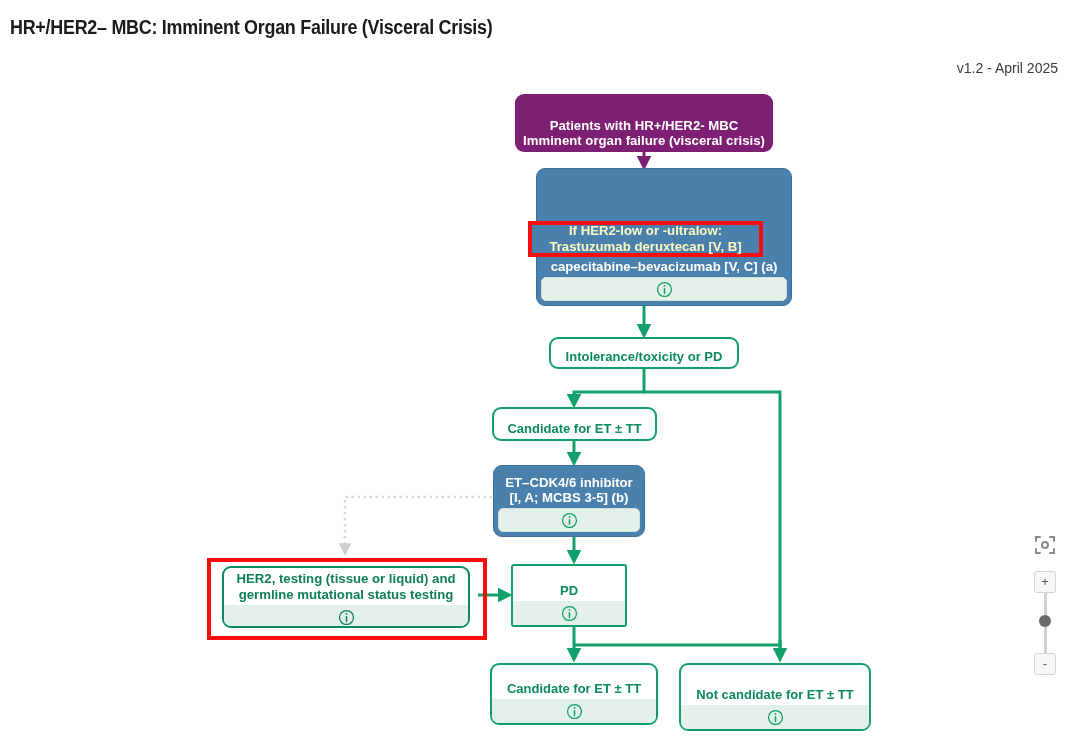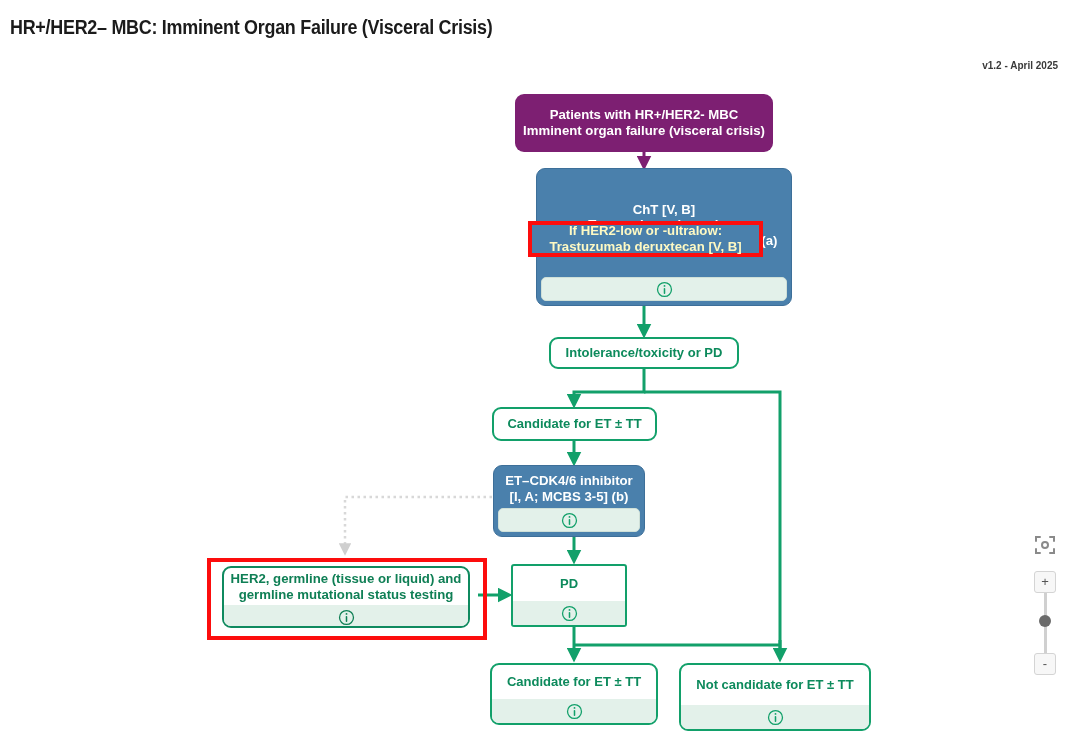--- a/index.html
+++ b/index.html
@@ -28,37 +28,36 @@
     font-size: 19.5px;
     letter-spacing: -0.3px;
     color: #1b1b1b;
     white-space: nowrap;
     transform: scaleX(0.92);
     transform-origin: left center;
   }
   #version-label {
     position: absolute;
     right: 22px; top: 60px;
-    font-size: 10px;
+    font-size: 14px;
     color: #3a3a3a;
     white-space: nowrap;
-    font-weight: bold;
   }
 
   
   .node {
     position: absolute;
     display: flex;
     flex-direction: column;
     overflow: hidden;
   }
   .node .body {
     flex: 1 1 auto;
     display: flex;
-    align-items: center;
+    align-items: flex-end;
     justify-content: center;
     text-align: center;
     line-height: 1.18;
     padding: 3px 6px;
     border-radius: 9px;
   }
   .node .info-bar {
     flex: 0 0 auto;
     display: flex;
     align-items: center;
@@ -299,21 +298,21 @@
         </svg>
       </span>
     </div>
   </div>
 
   <div class="redbox" style="left:207px; top:558px; width:280px; height:82px;"></div>
 
   <div class="node darkgreen" style="left:222px; top:566px; width:248px; height:62px;">
     <div class="body">
       <div>
-        <div>HER2, germline (tissue or liquid) and</div>
+        <div>HER2, testing (tissue or liquid) and</div>
         <div>germline mutational status testing</div>
       </div>
     </div>
     <div class="info-bar">
       <span class="i-icon">
         <svg viewBox="0 0 20 20" width="17" height="17">
           <circle cx="10" cy="10" r="8.2" fill="none" stroke="#0f7f55" stroke-width="1.5"></circle>
           <circle cx="10" cy="5.8" r="1.1" fill="#0f7f55"></circle>
           <rect x="9.1" y="8.2" width="1.8" height="7" rx="0.8" fill="#0f7f55"></rect>
         </svg>

